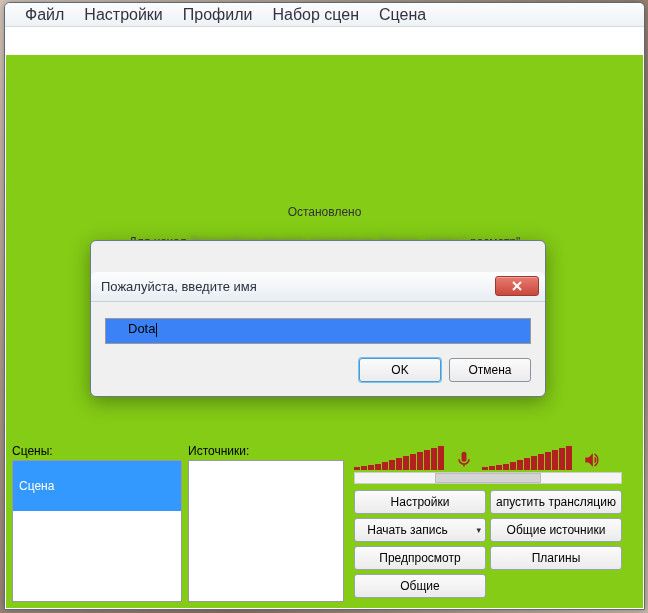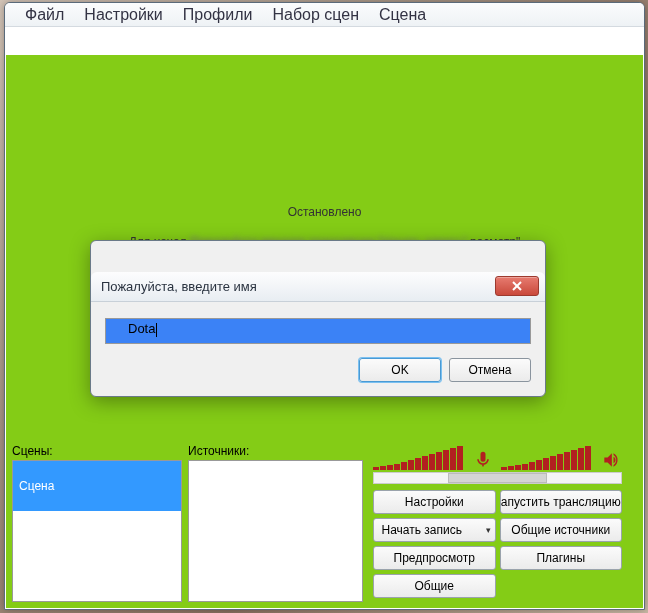--- a/index.html
+++ b/index.html
@@ -21,21 +21,21 @@
 
   .client { position: absolute; left: 1px; right: 1px; top: 52px; bottom: 1px; background: #84cc16; }
 
   .status-area { position: absolute; left: 0; right: 0; top: 150px; text-align: center; font-size: 12px; color: #333; }
   .status-sub { margin-top: 16px; color: #333; }
   .blurred { display: inline-block; filter: blur(2.5px); color: #777; }
 
   .bottom-panel { position: absolute; left: 6px; right: 17px; bottom: 6px; }
   .lists-row { display: flex; gap: 6px; align-items: flex-start; }
   .col-scenes { width: 170px; }
-  .col-sources { width: 175px; }
+  .col-sources { width: 156px; }
   .col-right { flex: 1; }
   .col-label { font-size: 12px; margin-bottom: 2px; }
   .listbox { border: 1px solid #999; height: 142px; background: #fff; font-size: 12px; overflow: hidden; }
   .listbox .sel { background: #3399ff; color: #fff; padding: 18px 6px; }
 
   .meters { display: flex; gap: 8px; height: 26px; align-items: flex-end; margin-left: 4px; }
   .meter { display: flex; align-items: flex-end; gap: 1px; }
   .bar { width: 6px; background: #b22020; }
   .mic-icon, .spk-icon { width: 20px; height: 20px; margin-left: 2px; fill: #b22020; }
 

